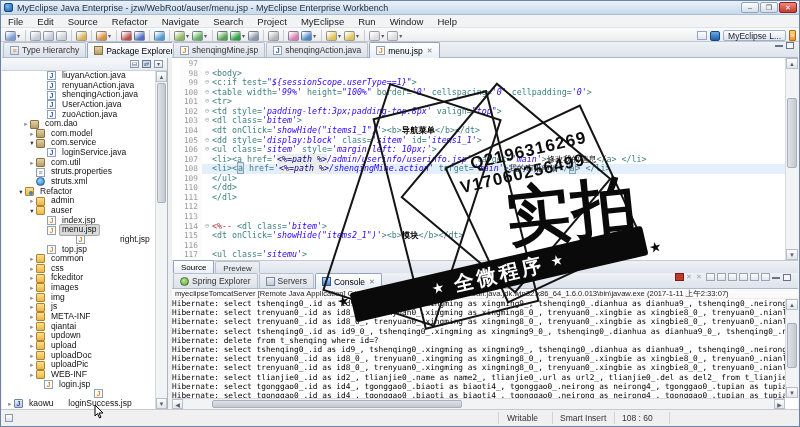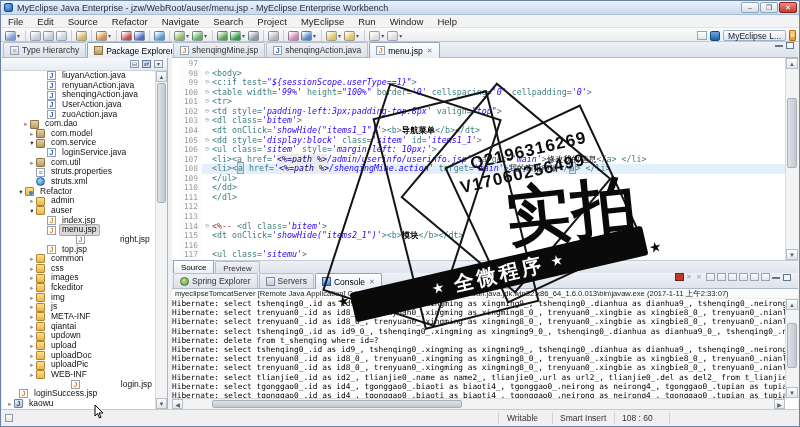--- a/index.html
+++ b/index.html
@@ -358,30 +358,30 @@
           <span class="tlabel">common</span>
         </div>
         <div class="trow" style="padding-left: 26px;">
           <span class="arrow">▸</span>
           <span class="fico folder"></span>
           <span class="tlabel">css</span>
         </div>
         <div class="trow" style="padding-left: 26px;">
           <span class="arrow">▸</span>
           <span class="fico folder"></span>
+          <span class="tlabel">fckeditor</span>
+        </div>
+        <div class="trow" style="padding-left: 26px;">
+          <span class="arrow">▸</span>
+          <span class="fico folder"></span>
           <span class="tlabel">images</span>
         </div>
         <div class="trow" style="padding-left: 26px;">
           <span class="arrow">▸</span>
           <span class="fico folder"></span>
-          <span class="tlabel">fckeditor</span>
-        </div>
-        <div class="trow" style="padding-left: 26px;">
-          <span class="arrow">▸</span>
-          <span class="fico folder"></span>
           <span class="tlabel">img</span>
         </div>
         <div class="trow" style="padding-left: 26px;">
           <span class="arrow">▸</span>
           <span class="fico folder"></span>
           <span class="tlabel">js</span>
         </div>
         <div class="trow" style="padding-left: 26px;">
           <span class="arrow">▸</span>
           <span class="fico folder"></span>
@@ -410,26 +410,26 @@
         <div class="trow" style="padding-left: 26px;">
           <span class="arrow">▸</span>
           <span class="fico folder"></span>
           <span class="tlabel">uploadPic</span>
         </div>
         <div class="trow" style="padding-left: 26px;">
           <span class="arrow">▸</span>
           <span class="fico folder"></span>
           <span class="tlabel">WEB-INF</span>
         </div>
-        <div class="trow" style="padding-left: 26px; justify-content: space-between;">
+        <div class="trow" style="padding-left: 34px;">
           <span class="arrow"></span>
           <span class="fico jsp">J</span>
           <span class="tlabel">login.jsp</span>
         </div>
-        <div class="trow" style="padding-left: 9px;">
+        <div class="trow" style="padding-left: 40px; flex-direction: column;">
           <span class="arrow"></span>
           <span class="fico jsp">J</span>
           <span class="tlabel">loginSuccess.jsp</span>
         </div>
         <div class="trow" style="padding-left: 4px;">
           <span class="arrow">▸</span>
           <span class="fico project">J</span>
           <span class="tlabel">kaowu</span>
         </div>
       </div>

